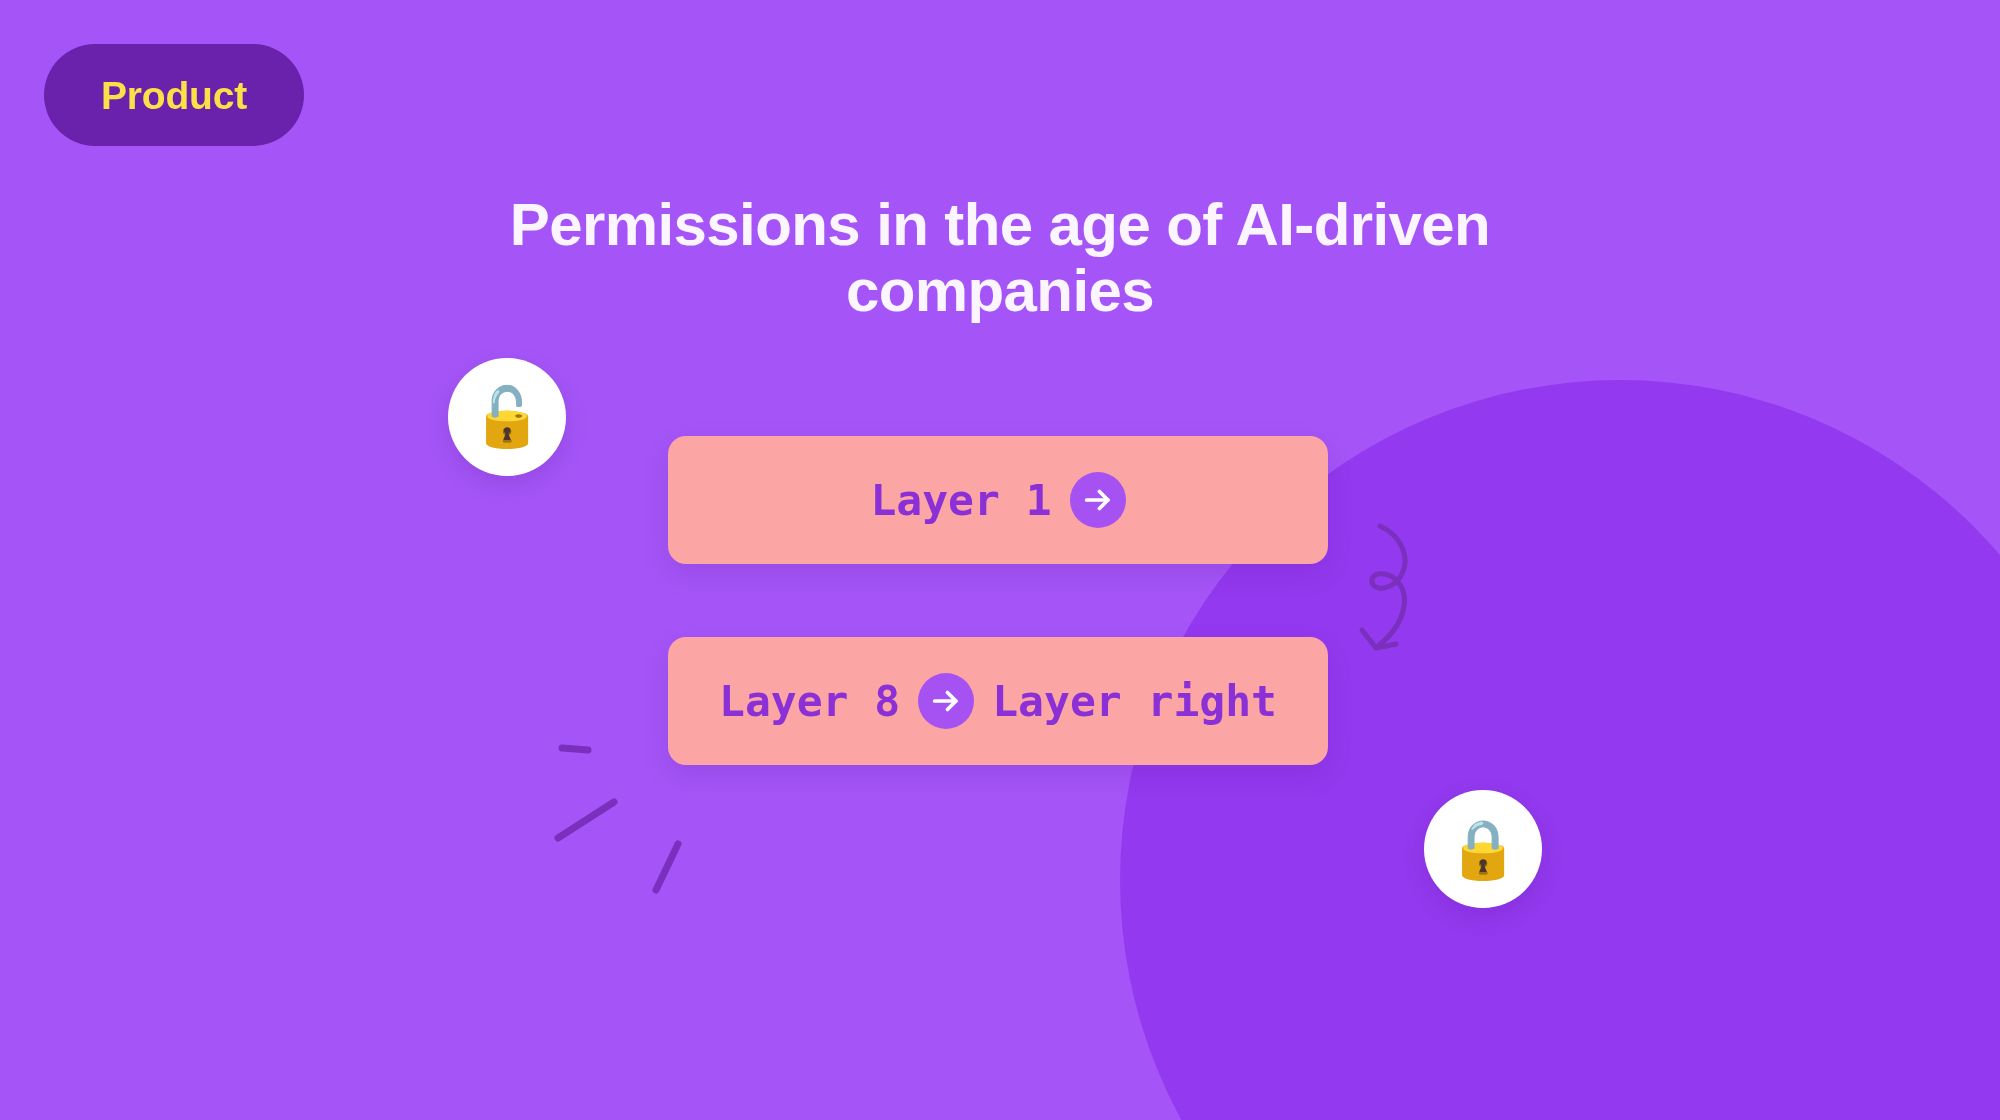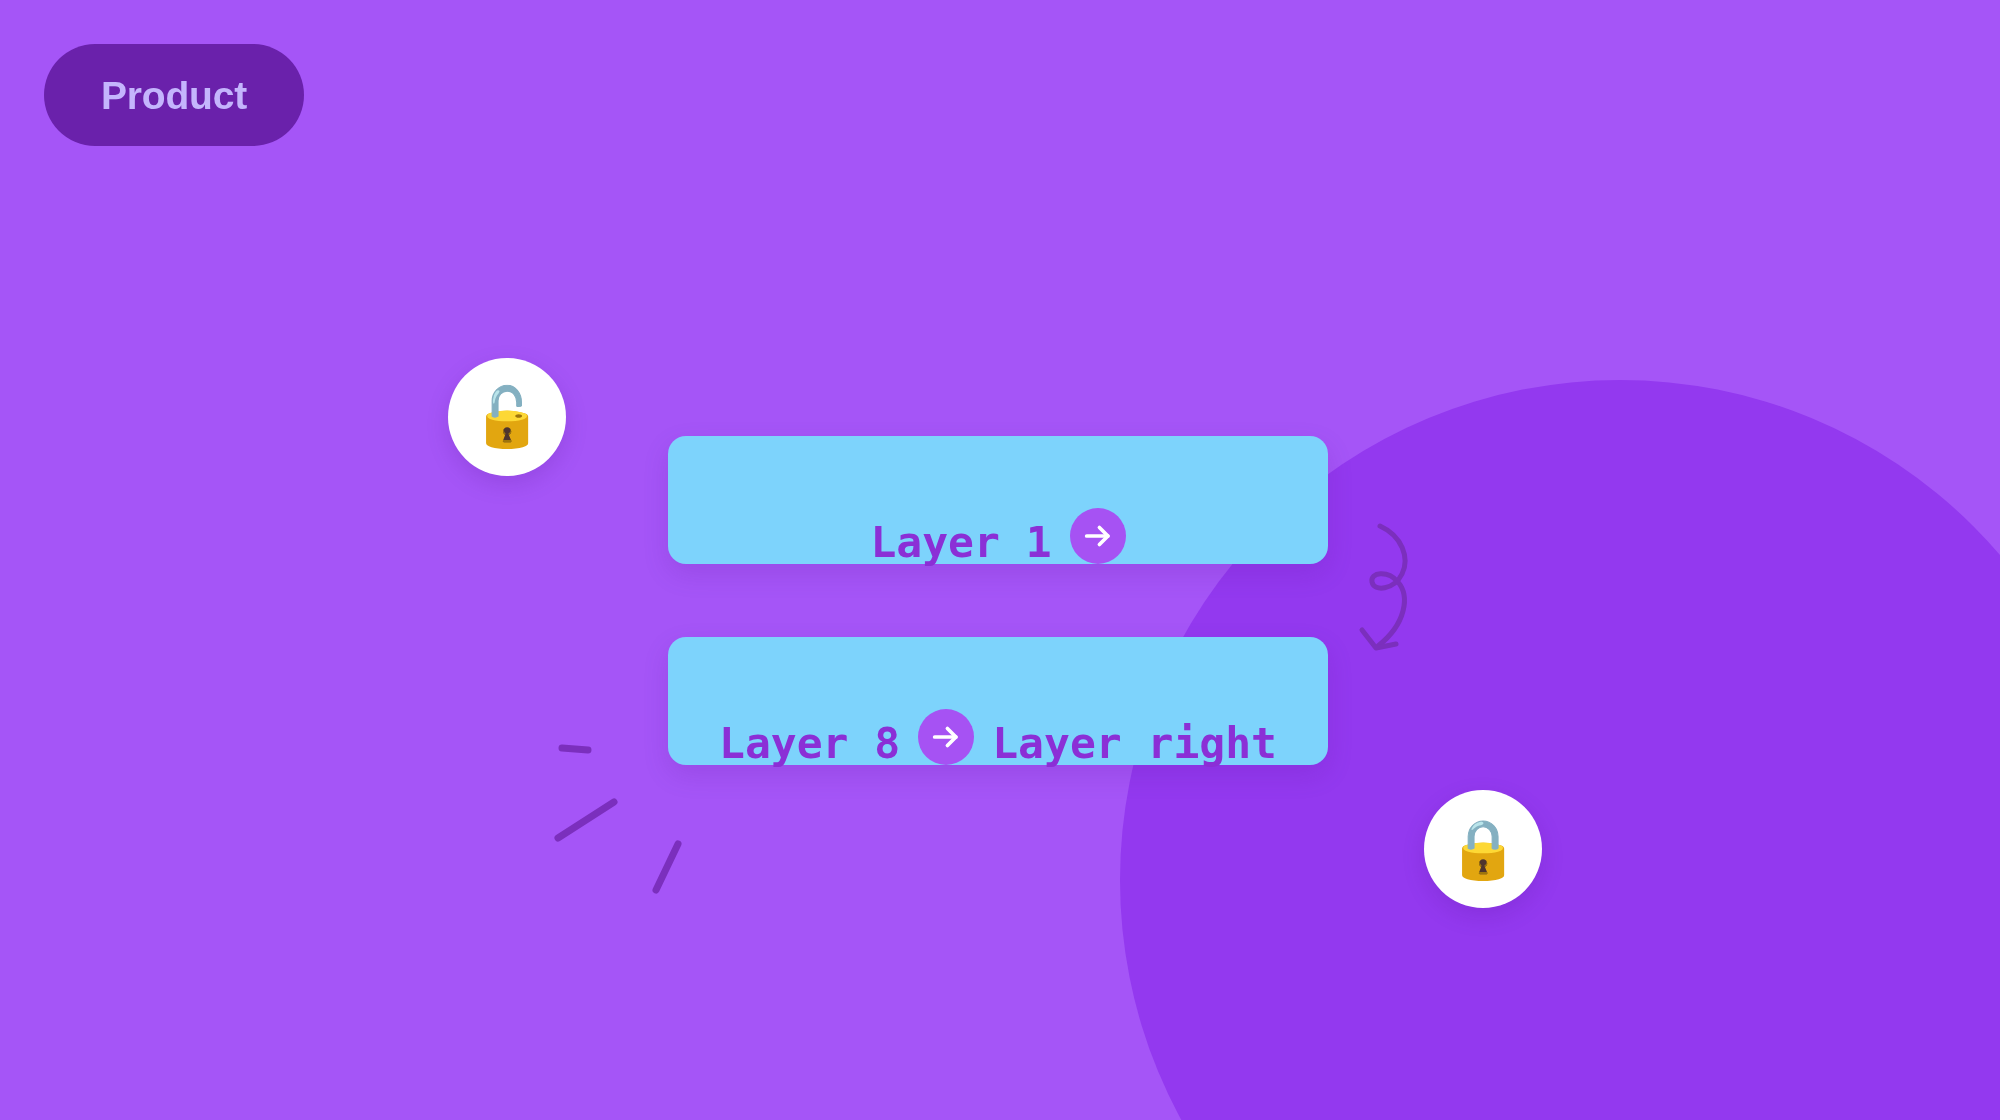--- a/index.html
+++ b/index.html
@@ -37,21 +37,21 @@
     top: 44px;
     height: 102px;
     min-width: 260px;
     padding: 0 46px;
     box-sizing: border-box;
     display: flex;
     align-items: center;
     justify-content: center;
     background: #6a21ab;
     border-radius: 52px;
-    color: #c4b5fd;
+    color: #fde047;
     font-size: 39px;
     font-weight: 700;
     letter-spacing: -0.2px;
     line-height: 1;
     white-space: nowrap;
   }
 
   
   .title {
     position: absolute;
@@ -74,24 +74,24 @@
     left: 648px;
     top: 436px;
     width: 680px;
     display: flex;
     flex-direction: column;
     gap: 73px;
   }
 
   .layer-card {
     height: 128px;
-    background: #7dd3fc;
+    background: #fca5a5;
     border-radius: 18px;
     display: flex;
-    align-items: flex-end;
+    align-items: center;
     justify-content: center;
     gap: 18px;
     box-shadow: 0 10px 26px rgba(88, 20, 150, 0.16);
     margin-left: 20px;
   }
 
   .layer-label,
   .layer-value {
     font-family: "DejaVu Sans Mono", "Liberation Mono", monospace;
     font-size: 43px;
@@ -142,20 +142,21 @@
 <body>
 
 <div class="stage">
 
   <div class="corner-circle"></div>
 
   <div class="badge">
     <span>Product</span>
   </div>
 
+  <h1 class="title">Permissions in the age of AI-driven companies</h1>
 
   <div class="lock-bubble top-left">
     <span>🔓</span>
   </div>
 
   <div class="lock-bubble bottom-right">
     <span>🔒</span>
   </div>
 
   <div class="cards">

